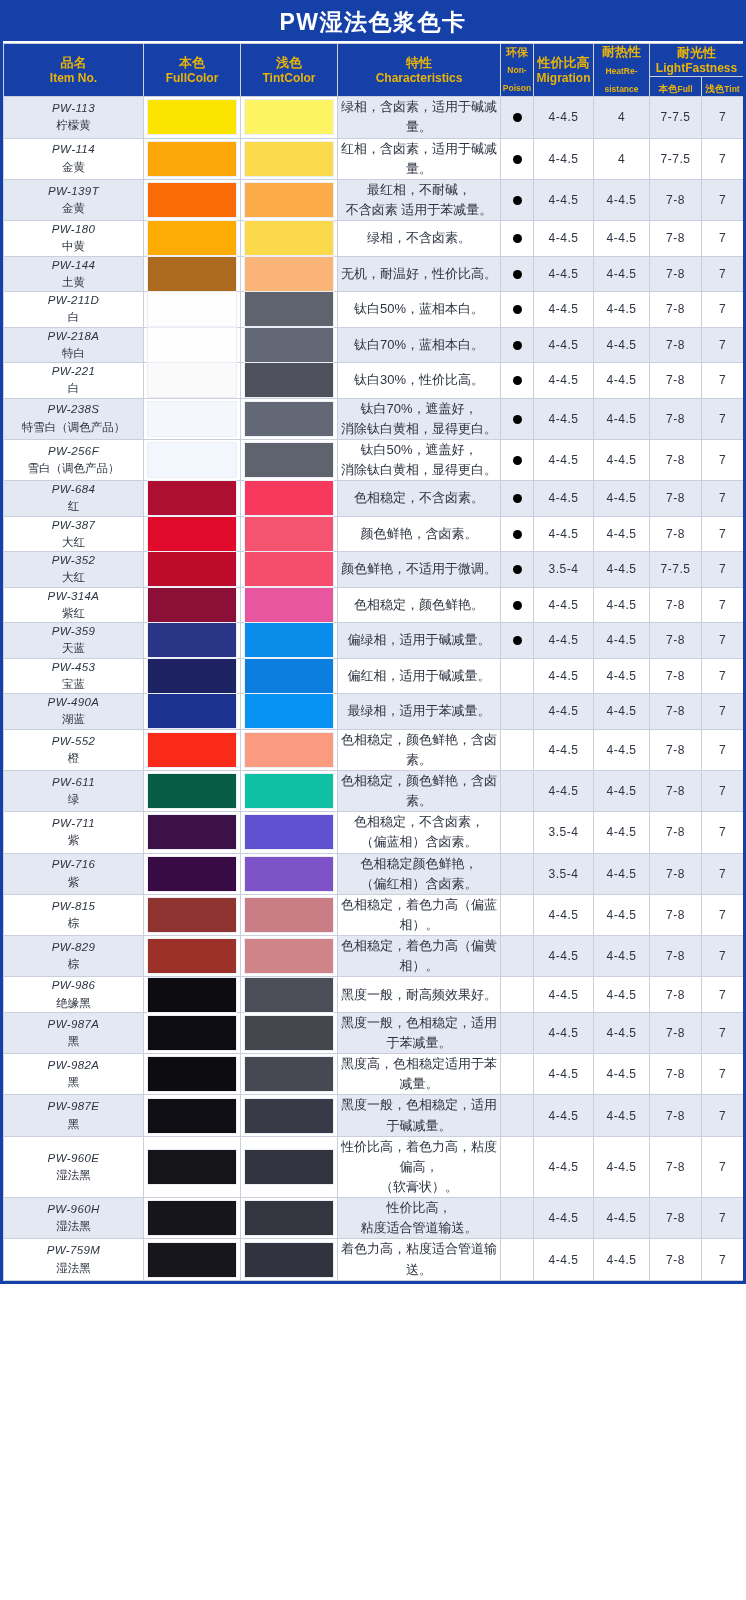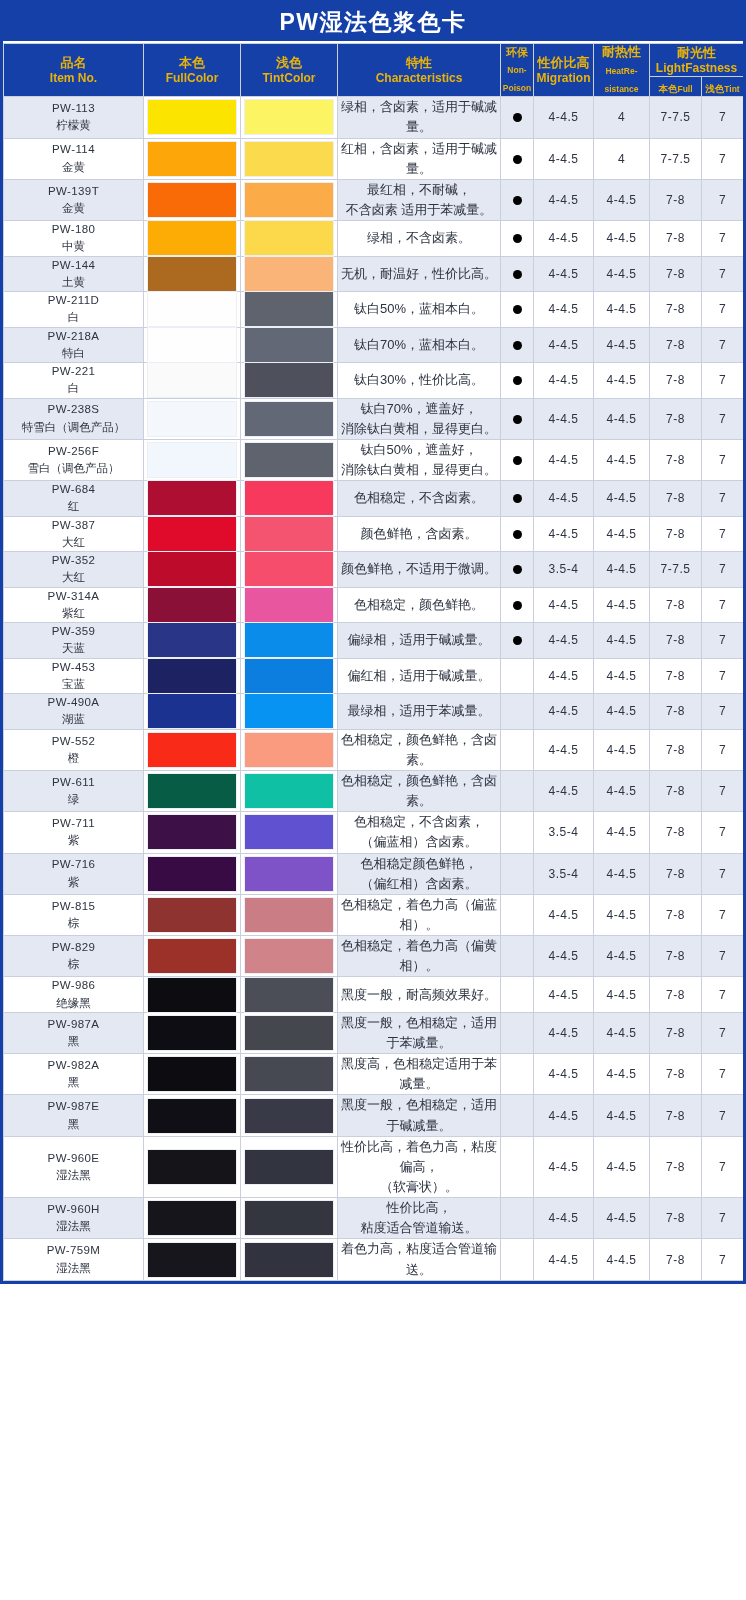--- a/index.html
+++ b/index.html
@@ -67,21 +67,21 @@
   tbody tr.r-even td { background: #ffffff; }
 
   td.c-name {
     text-align: center;
     vertical-align: middle;
     font-size: 11.5px;
     color: #2d3340;
     line-height: 1.5;
     padding: 4px 2px;
   }
-  td.c-name .nm-code { display:block; letter-spacing: .4px; }
+  td.c-name .nm-code { display:block; letter-spacing: .4px; font-style: italic; }
   td.c-name .nm-cn  { display:block; }
 
   td.c-swatch {
     vertical-align: middle;
     padding: 0;
     background: #ffffff !important;
   }
   .sw {
     width: 88px;
     height: 34px;

